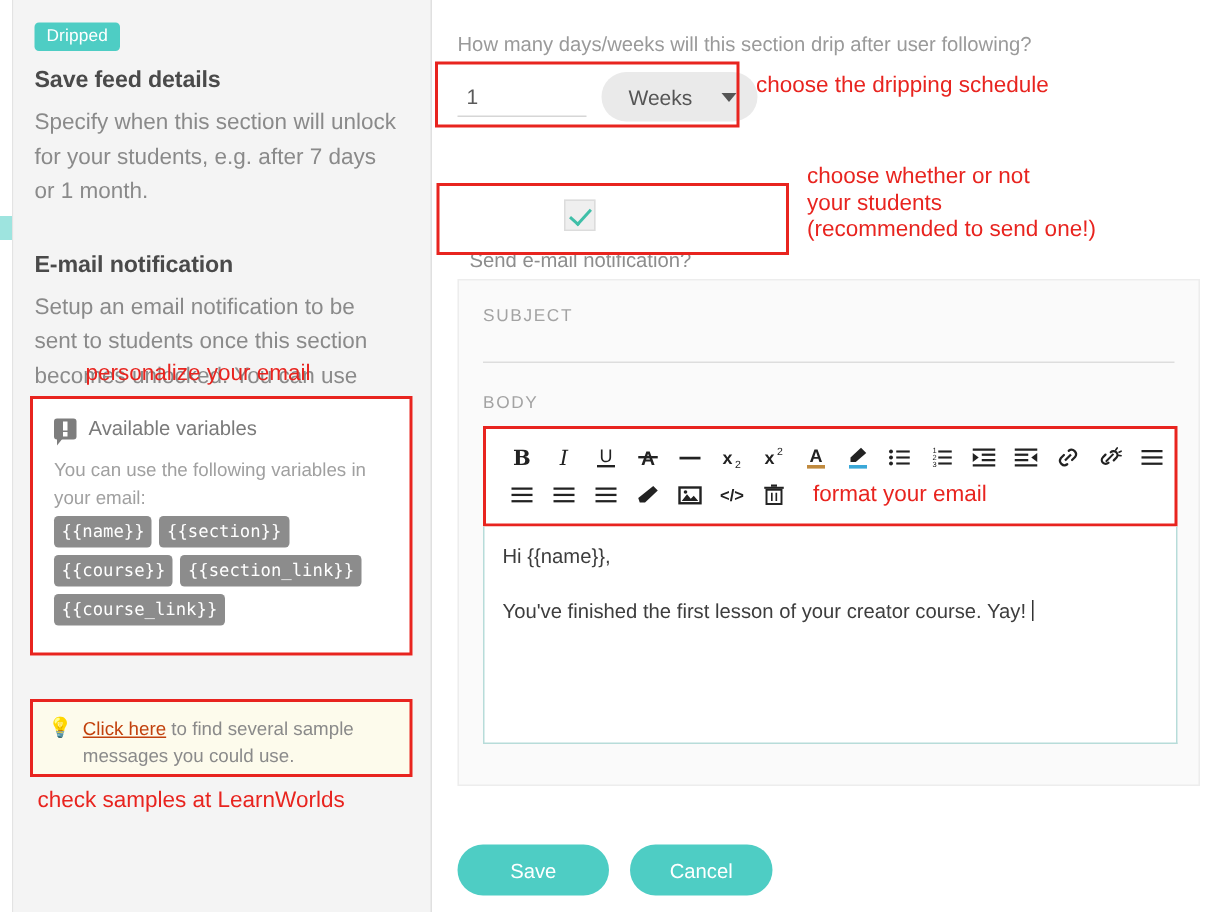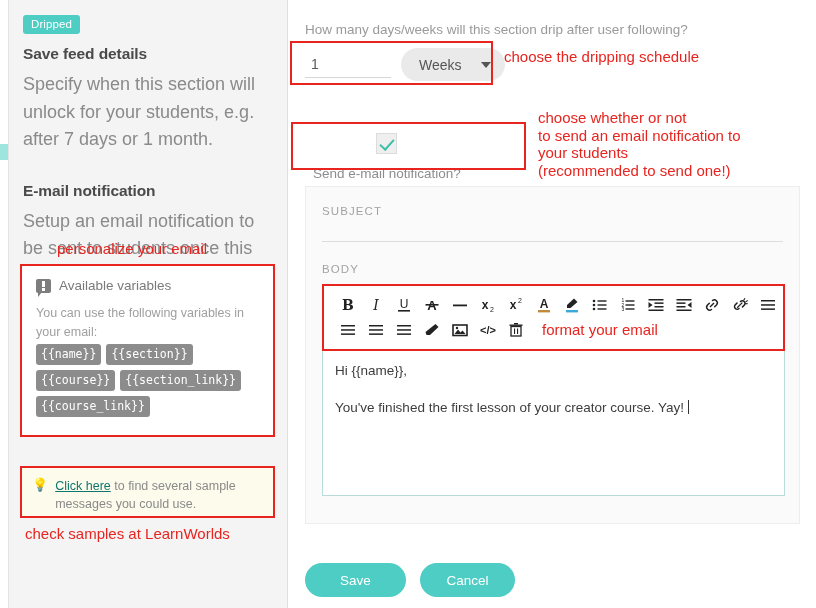--- a/index.html
+++ b/index.html
@@ -47,21 +47,21 @@
   }
   .panel-h {
     margin-top: 11px;
     font-size: 15.5px;
     font-weight: bold;
     color: #4a4a4a;
     letter-spacing: -.1px;
   }
   .panel-p {
     margin-top: 8px;
-    font-size: 18px;
+    font-size: 15px;
     line-height: 1.53;
     color: #8a8a8a;
     max-width: 252px;
   }
   .panel-h.second { margin-top: 28px; }
 
   
   .ann {
     color: #e8241f;
     font-size: 15px;
@@ -132,21 +132,21 @@
     position: absolute;
     left: 20px; top: 466px;
     width: 255px; height: 52px;
     background: #fdfbec;
     border: 2px solid #e8241f;
     padding: 9px 10px 0 10px;
     display: flex; gap: 7px;
   }
   .bulb { font-size: 13px; line-height: 1.2; flex: none; }
   .sample-txt { font-size: 12.5px; line-height: 1.45; color: #8a8a8a; }
-  .sample-link { color: #0f766e; }
+  .sample-link { color: #c2410c; }
 
   
   .right-panel {
     position: absolute; left: 289px; top: 0;
     width: 527px; height: 608px;
     background: #ffffff;
     padding: 22px 0 0 16px;
   }
   .q-label { font-size: 13.5px; color: #9a9a9a; }
 
@@ -516,18 +516,17 @@
     </div>
   </div>
 
   <div class="annbox" style="left:290px; top:41px; width:203px; height:44px;"></div>
   <div class="annbox" style="left:291px; top:122px; width:235px; height:48px;"></div>
 
   <div class="ann" style="left:504px; top:48px;">choose the dripping schedule</div>
 
   <div class="ann" style="left:538px; top:109px;">
     <div>choose whether or not</div>
-    <div>to send an email notification to</div>
     <div>your students</div>
     <div>(recommended to send one!)</div>
   </div>
 
 </div>
 
 </body></html>

